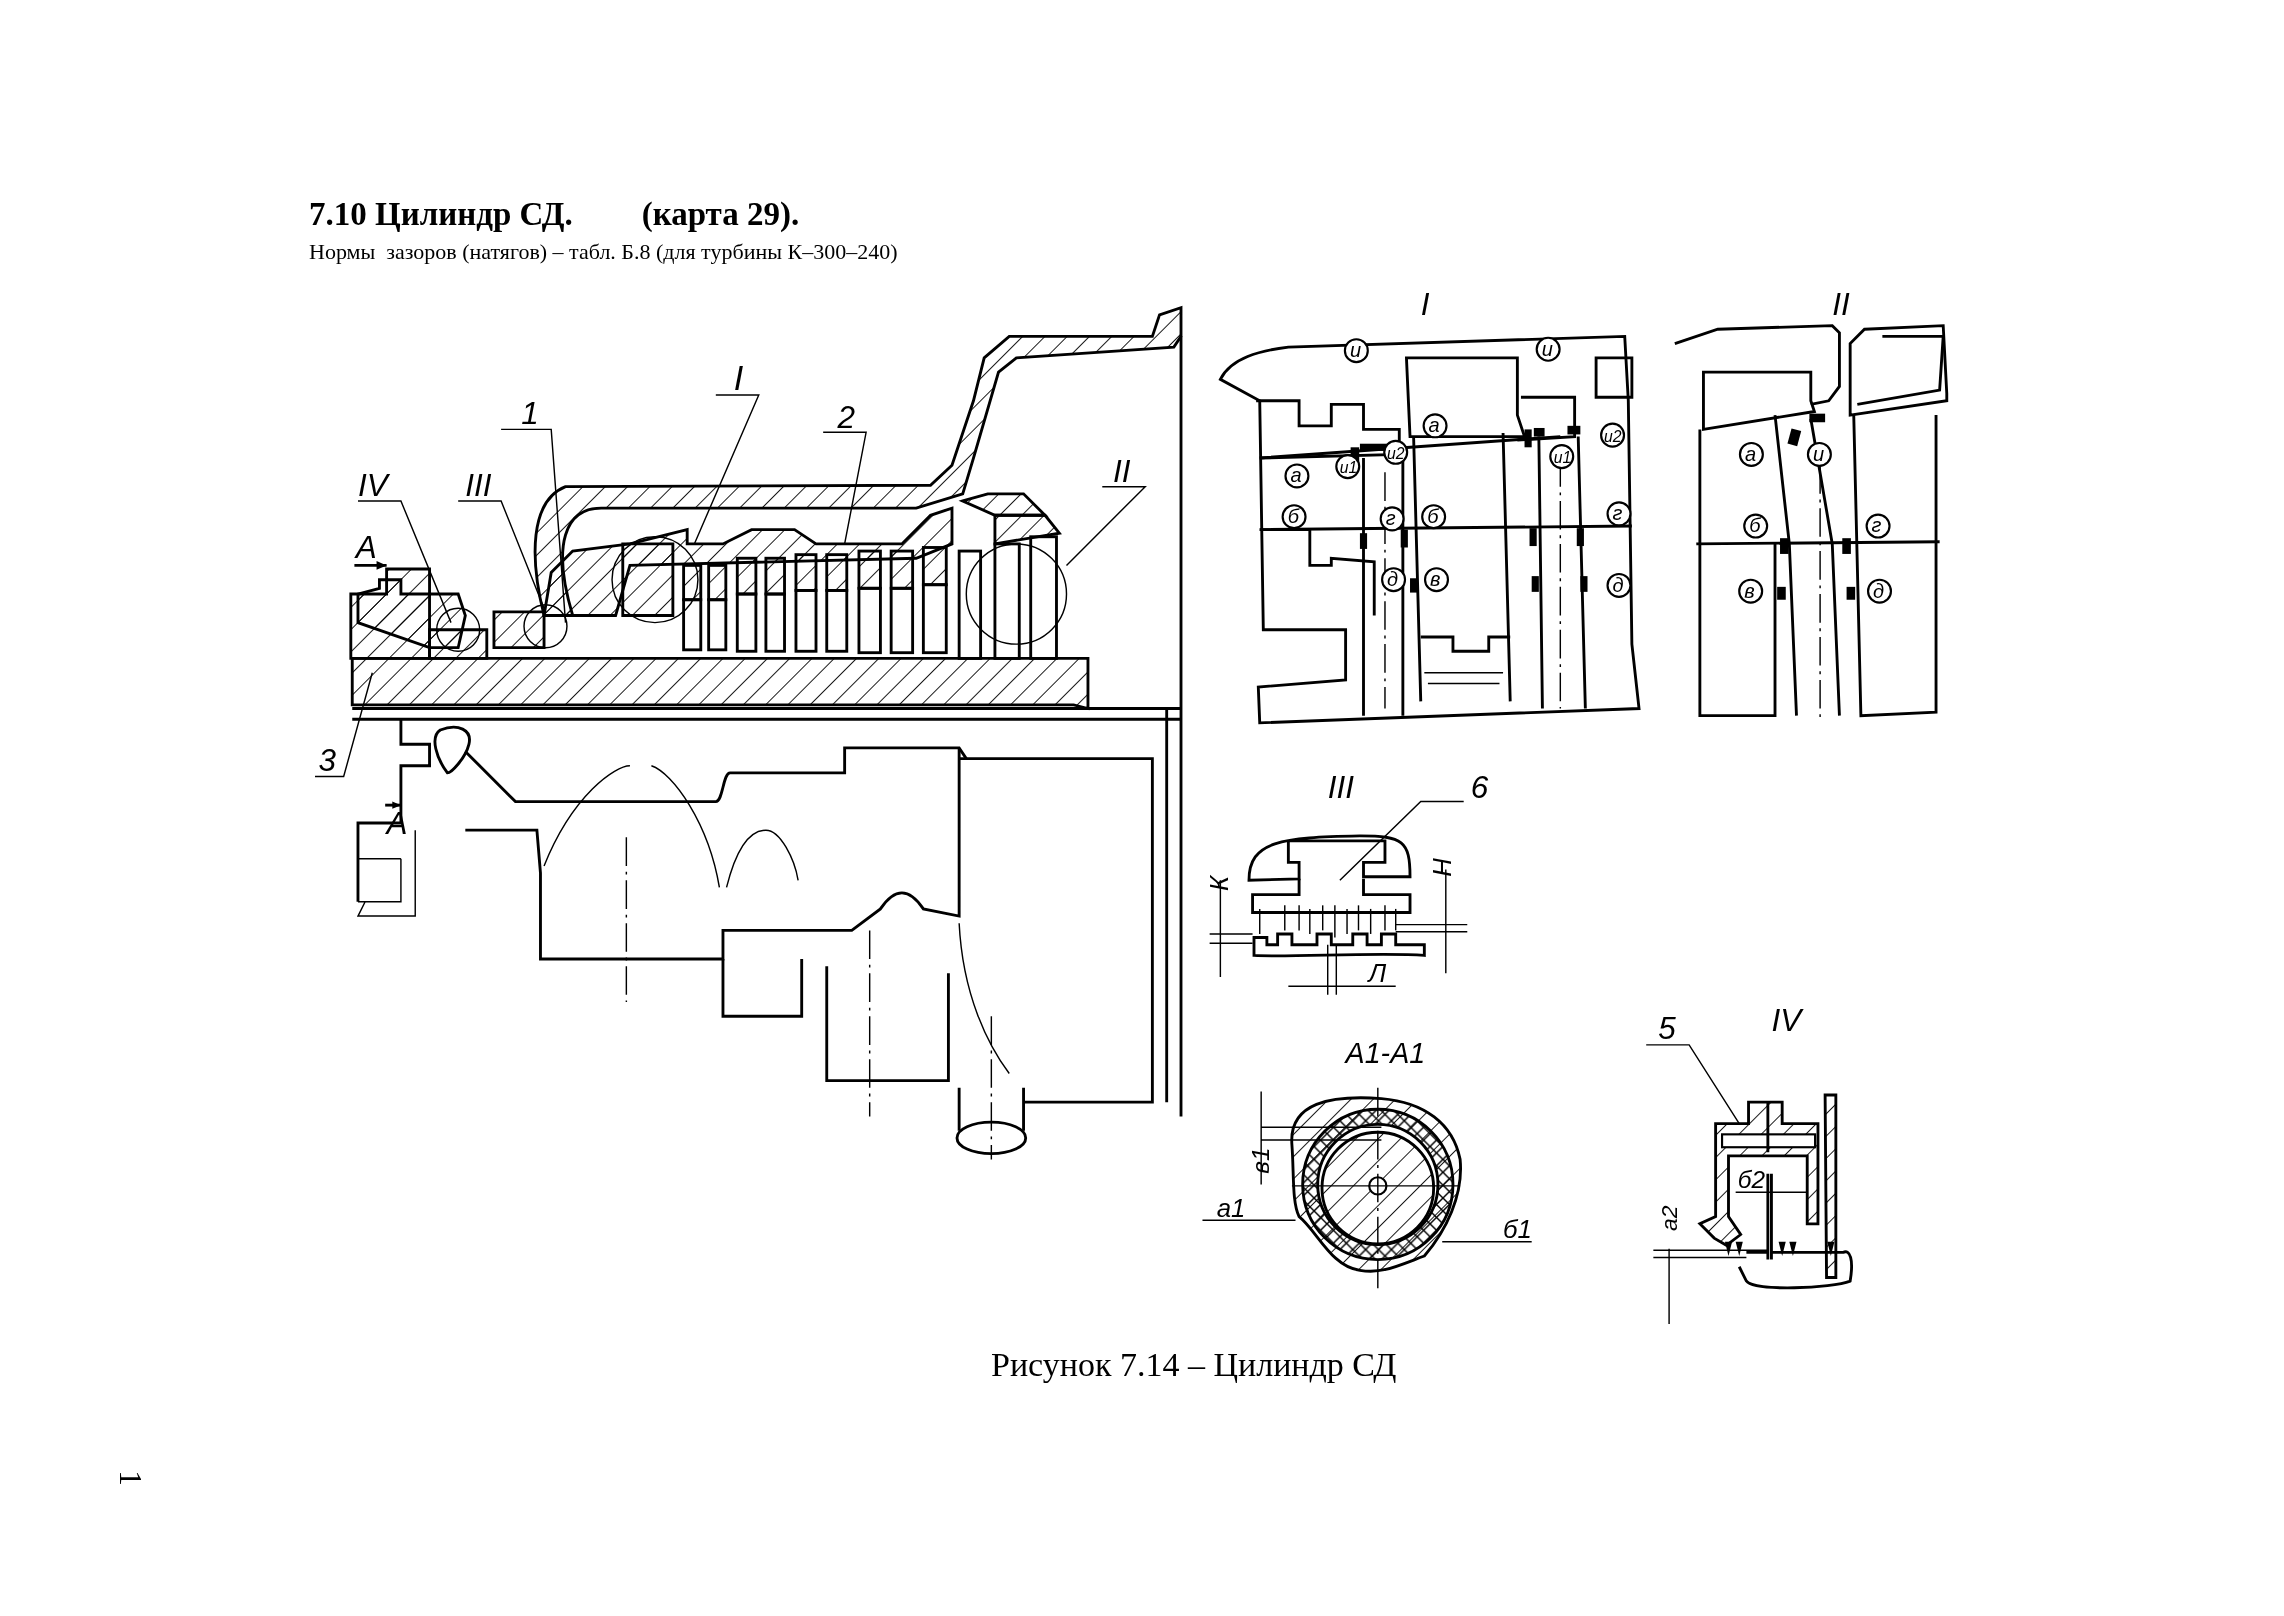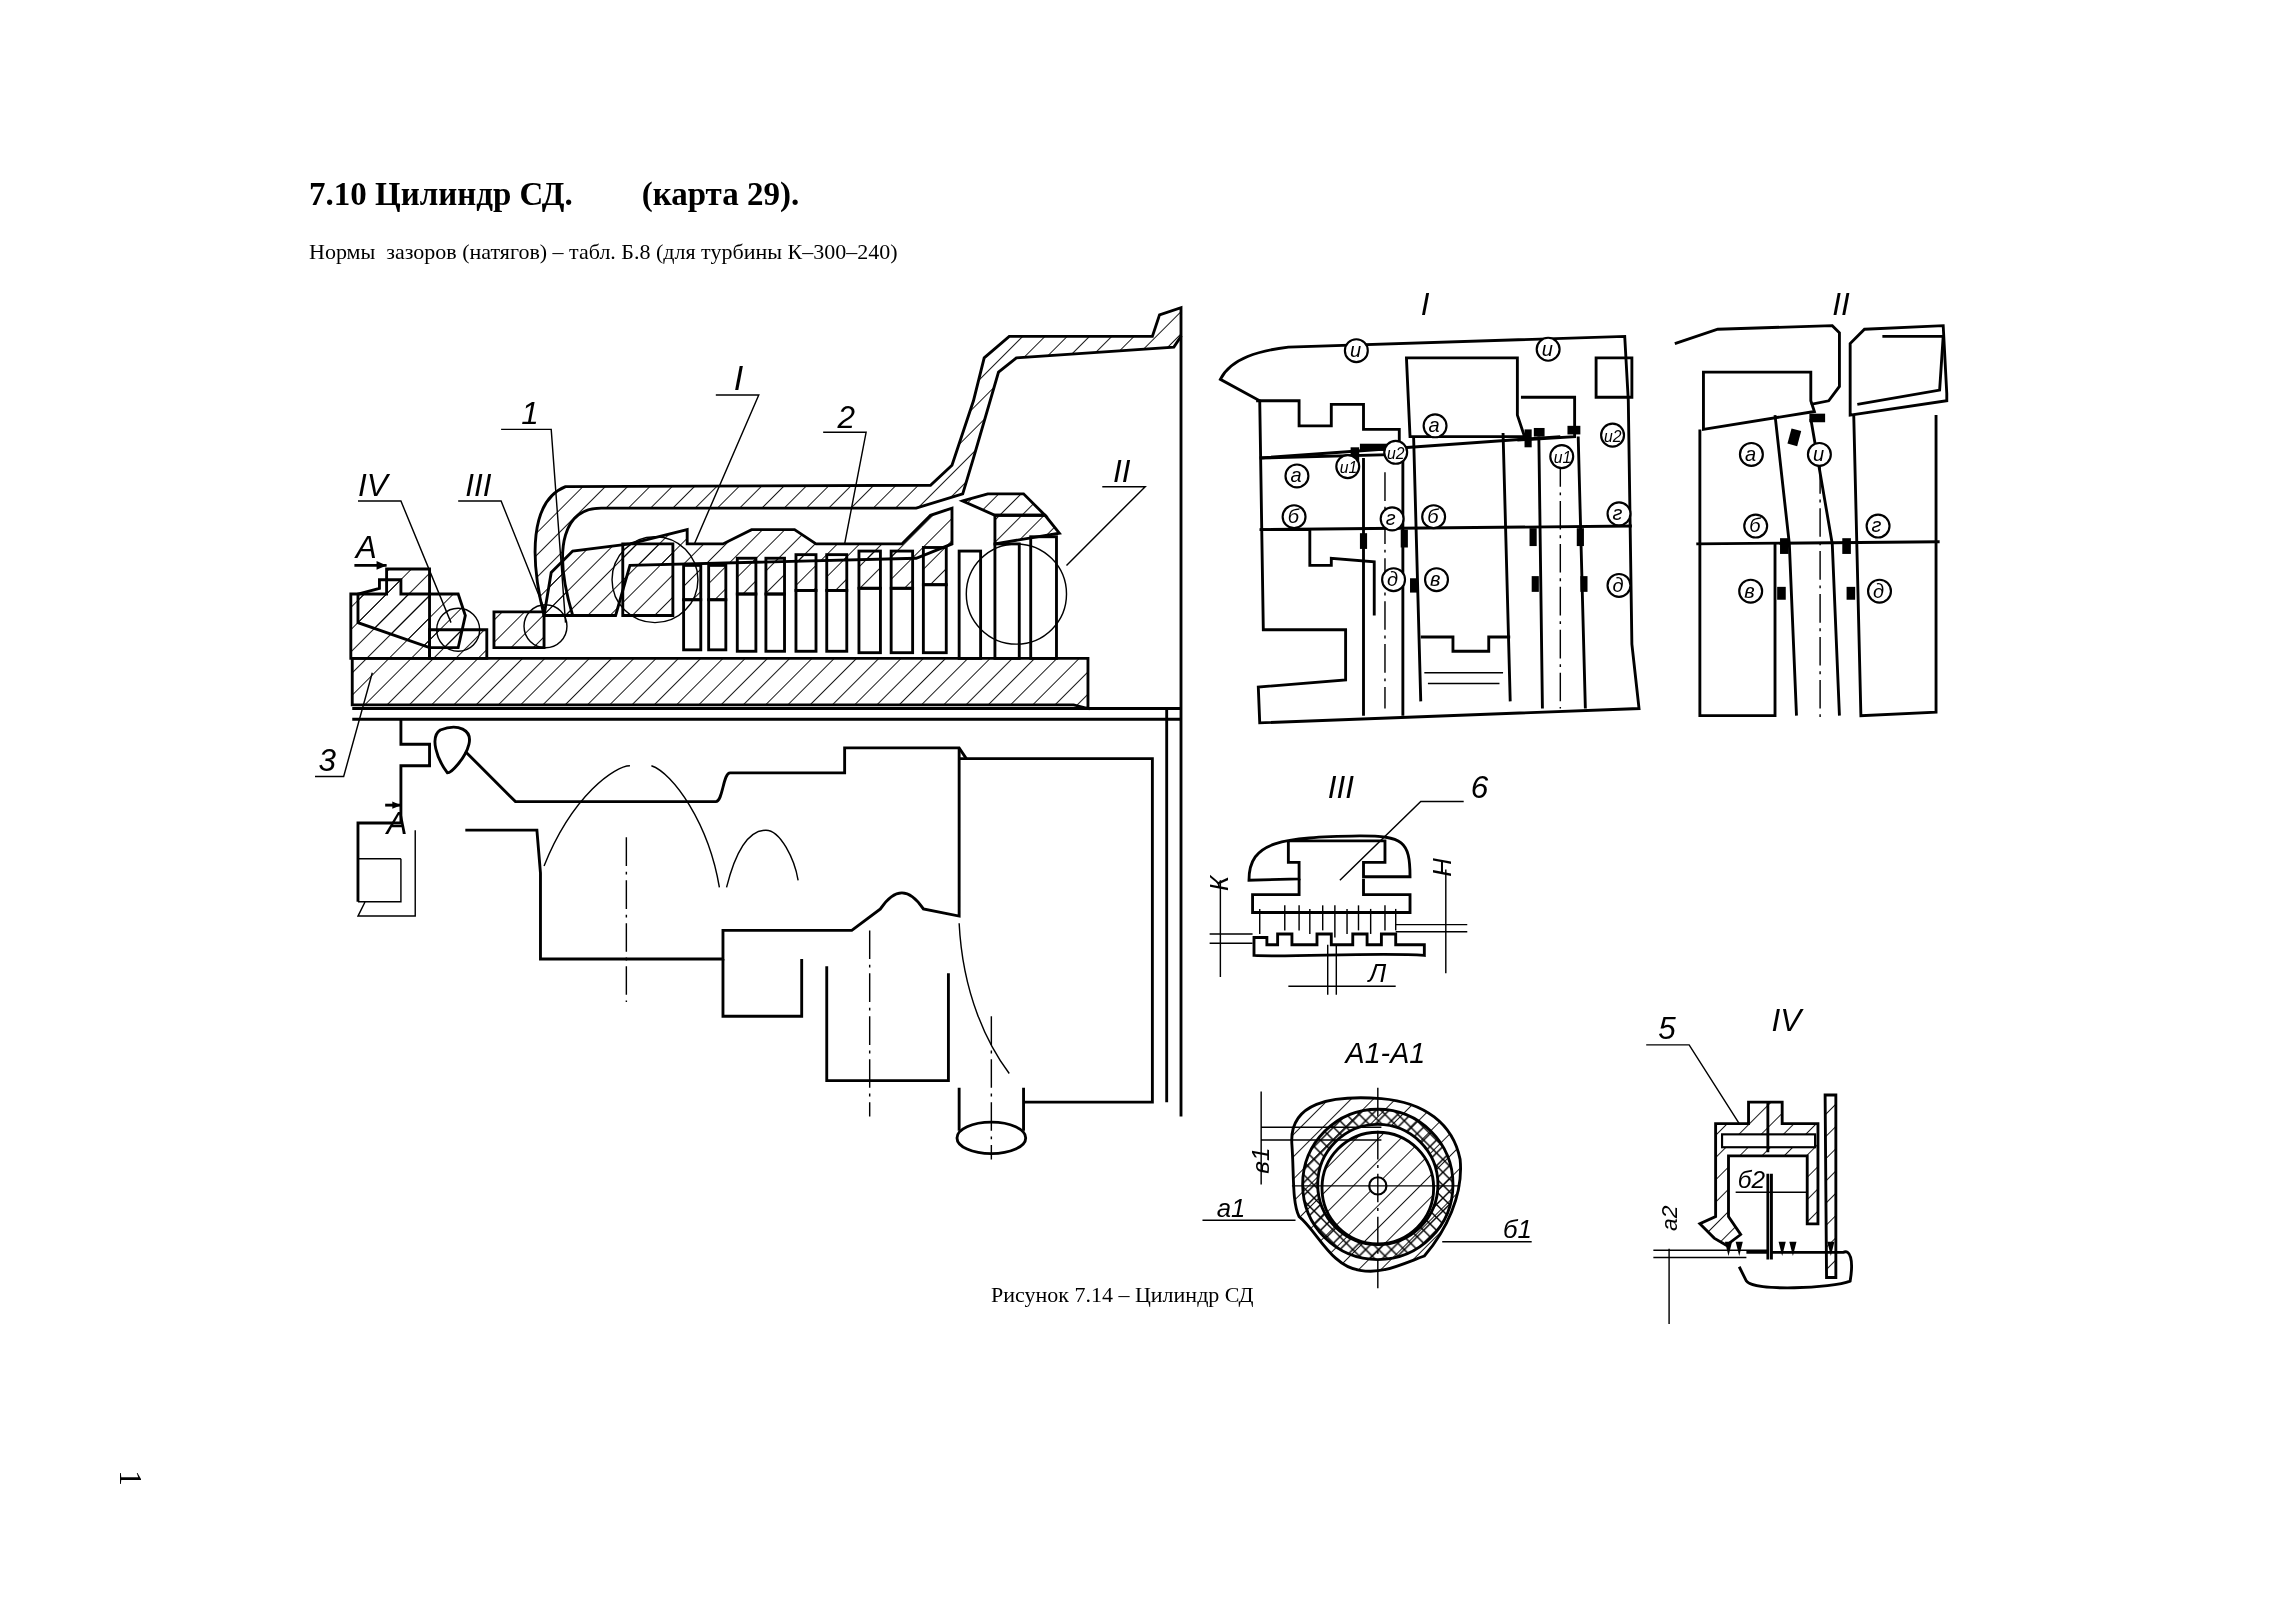--- a/index.html
+++ b/index.html
@@ -1,20 +1,20 @@
 <!DOCTYPE html>
 <html style="font-size:11.5px"><head>
 <meta charset="utf-8">
 <style>
   html, body { margin:0; padding:0; background:#ffffff; }
   body { width:2284px; height:1616px; position:relative; overflow:hidden; font-family:"Liberation Serif", serif; color:#000; }
-  .heading { position:absolute; left:309px; top:176px; font-size:33px; font-weight:bold; white-space:pre; }
+  .heading { position:absolute; left:309px; top:196px; font-size:33px; font-weight:bold; white-space:pre; }
   .heading .gap { display:inline-block; width:69px; }
   .subheading { position:absolute; left:309px; top:239px; font-size:22px; white-space:pre; }
-  .caption { position:absolute; left:991px; top:1282px; font-size:22px; white-space:pre; }
+  .caption { position:absolute; left:991px; top:1346px; font-size:34px; white-space:pre; }
   .pagenum { position:absolute; left:122px; top:1460px; font-size:31.5px; transform:rotate(90deg); transform-origin:center; }
   svg.drawing { position:absolute; left:0; top:0; }
   svg text { font-family:"Liberation Sans", sans-serif; font-style:italic; fill:#000; }
   .ln { stroke:#000; fill:none; stroke-width:4; }
   .thin { stroke:#000; fill:none; stroke-width:2; }
   .hatch { fill:url(#hatch); stroke:#000; stroke-width:4; }
   .xhatch { fill:url(#xhatch); stroke:#000; stroke-width:4; }
   .blk { fill:#000; }
   .circ { fill:#fff; stroke:#000; stroke-width:3; }
   .center { stroke:#000; stroke-width:2; stroke-dasharray:40 8 4 8; fill:none; }

